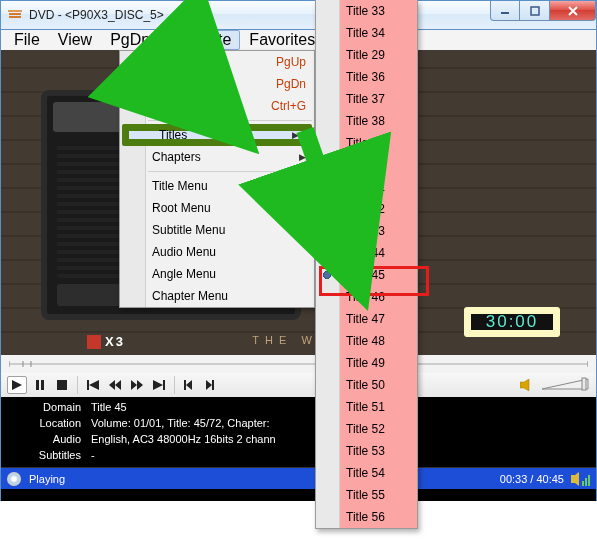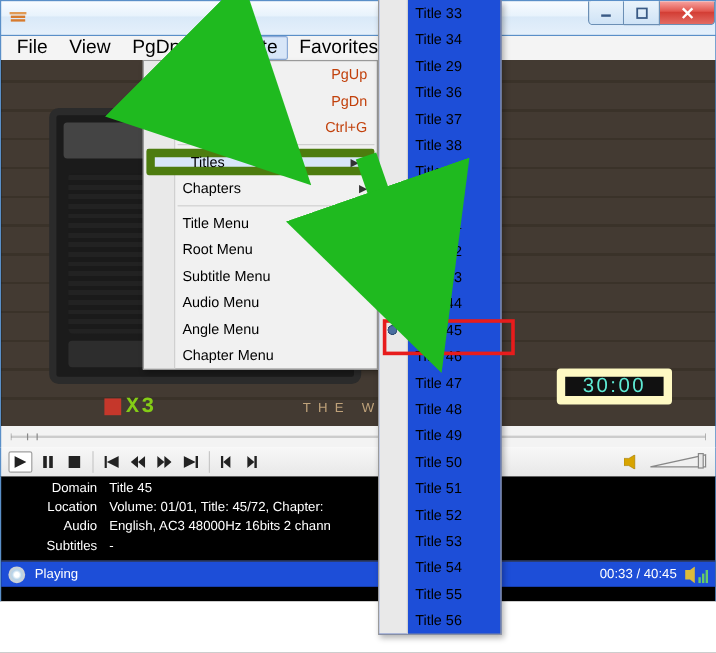--- a/index.html
+++ b/index.html
@@ -30,21 +30,21 @@
 .amp { position: absolute; left: 40px; top: 40px; width: 260px; height: 230px; background: #1b1b1b; border: 6px solid #2b2b2b; border-radius: 8px; }
 .amp::before { content:""; position:absolute; top:6px; left:6px; right:6px; height:30px; background:#444; border-radius:3px; }
 .amp .brand { position:absolute; top:12px; left:50%; transform:translateX(-50%); font-family:monospace; font-size:12px; letter-spacing:4px; color:#ddd; }
 .amp::after { content:""; position:absolute; top:48px; left:10px; right:10px; bottom:36px; background:
   repeating-linear-gradient(0deg,#222 0 4px,#1a1a1a 4px 8px); border-radius:4px; }
 .amp .ctrl { position:absolute; bottom:8px; left:10px; right:10px; height:22px; background:#2d2d2d; border-radius:3px; }
 .vtimer { position:absolute; right:36px; bottom:18px; width:96px; height:30px; background:#111; border:7px solid #fef9c3; color:#5eead4; font-family:Helvetica,Arial; font-size:17px; letter-spacing:2px; display:flex; align-items:center; justify-content:center; border-radius:3px; }
 .overlay { position:absolute; left:0; right:0; bottom:0; height:30px; display:flex; align-items:center; justify-content:center; color:#bfa27a; font-size:11px; letter-spacing:6px; }
 .overlay .x3 { position:absolute; left:86px; bottom:6px; display:flex; align-items:center; gap:4px; }
 .overlay .x3 .sq { width:14px; height:14px; background:#c5372b; }
-.overlay .x3 .tx { font-family:Liberation Mono, monospace; color:#84cc16; font-size:18px; letter-spacing:2px; font-weight:bold; }
+.overlay .x3 .tx { font-family:Liberation Sans, sans-serif; color:#ffffff; font-size:13px; letter-spacing:2px; font-weight:bold; }
 
 
 .seekbar { height: 18px; border-left:1px solid #5a8fc8; border-right:1px solid #5a8fc8; background:#f3f3f3; display:flex; align-items:center; padding: 0 8px; }
 .seek-track { flex:1; height:6px; }
 
 
 .toolbar { height: 24px; border-left:1px solid #5a8fc8; border-right:1px solid #5a8fc8; background:linear-gradient(#f7f7f7,#e8e8e8); display:flex; align-items:center; padding: 0 6px; gap: 4px; }
 .tbtn { width:18px; height:18px; display:flex; align-items:center; justify-content:center; font-size:10px; color:#222; }
 .tbtn.framed { border:1px solid #a0a0a0; background:#fff; width:20px; height:18px; border-radius:2px; }
 .tsep { width:1px; height:18px; background:#c8c8c8; margin:0 2px; }
@@ -63,21 +63,21 @@
 
 .dropdown { position:absolute; left:119px; top:50px; width:196px; background:#f1f1f1; border:1px solid #9a9a9a; box-shadow: 2px 3px 5px rgba(0,0,0,.3); font-size:12px; z-index:10; }
 .dropdown .gutter { position:absolute; left:0; top:0; bottom:0; width:26px; background:#e9e9e9; border-right:1px solid #d0d0d0; }
 .d-item { position:relative; height:22px; display:flex; align-items:center; padding-left:32px; padding-right:8px; }
 .d-item.hover { background:#d8e6f8; border:7px solid #4d7c0f; border-radius:2px; margin:0 2px; padding-left:30px; padding-right:6px; }
 .d-item .sc { margin-left:auto; color:#c2410c; }
 .d-item .arrow { margin-left:auto; font-size:9px; color:#333; }
 .d-sep { height:1px; background:#d0d0d0; margin:3px 2px 3px 28px; }
 
 
-.submenu { position:absolute; left:315px; top:0; width:103px; background:#1d4ed8; border:1px solid #9a9a9a; box-shadow: 2px 3px 5px rgba(0,0,0,.3); font-size:12px; z-index:20; border-top:none; }
+.submenu { position:absolute; left:315px; top:0; width:103px; background:#fca5a5; border:1px solid #9a9a9a; box-shadow: 2px 3px 5px rgba(0,0,0,.3); font-size:12px; z-index:20; border-top:none; }
 .submenu .gutter2 { position:absolute; left:0; top:0; bottom:0; width:24px; background:#e9e9e9; border-right:1px solid #d0d0d0; }
 .s-item { position:relative; height:22px; display:flex; align-items:center; padding-left:30px; }
 .s-item .radio { position:absolute; left:6px; width:10px; height:10px; border-radius:50%; background: radial-gradient(circle,#4a6fa0 40%,#2d4a72 55%,transparent 60%); }
 
 
 .redbox { position:absolute; z-index:30; border:3px solid #e71c1c; pointer-events:none; }
 
 
 .garrow { position:absolute; z-index:40; pointer-events:none; }
 </style>
@@ -85,20 +85,21 @@
 <body>
 
 <div class="titlebar">
   <span class="app-icon">
     <svg width="16" height="16" viewBox="0 0 16 16">
         <rect x="2" y="6" width="12" height="2" fill="#d77b2e"></rect>
         <rect x="2" y="9" width="12" height="2" fill="#d77b2e"></rect>
         <rect x="1" y="3" width="14" height="2" fill="#e09a55"></rect>
       </svg>
   </span>
+  <span class="title-text">DVD - &lt;P90X3_DISC_5&gt;</span>
   <div class="winbtns">
     <div class="winbtn min">
         <svg width="10" height="10">
           <rect x="1" y="6" width="8" height="2" fill="#3a5a85"></rect>
         </svg>
       </div>
     <div class="winbtn max">
         <svg width="10" height="10">
           <rect x="1" y="1" width="8" height="8" fill="none" stroke="#3a5a85" stroke-width="1.5"></rect>
         </svg>

